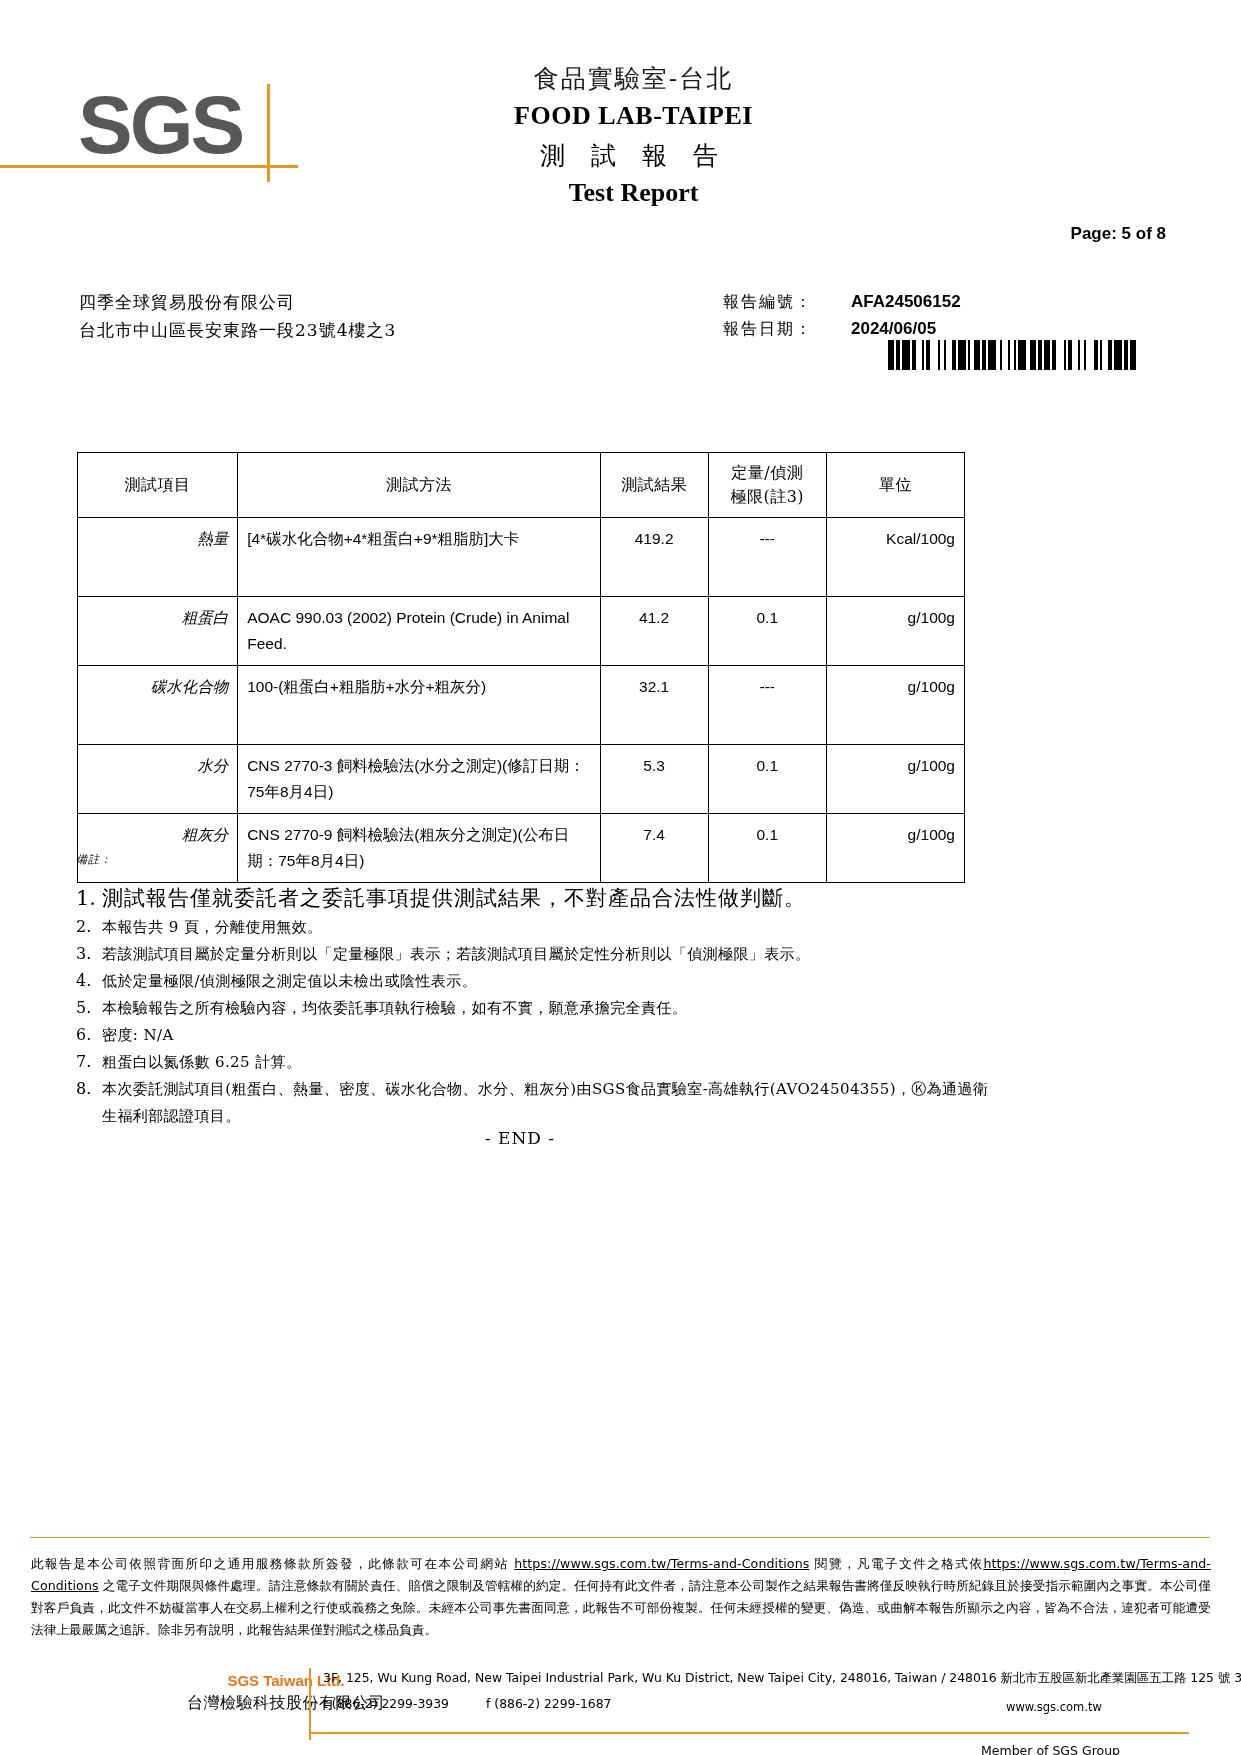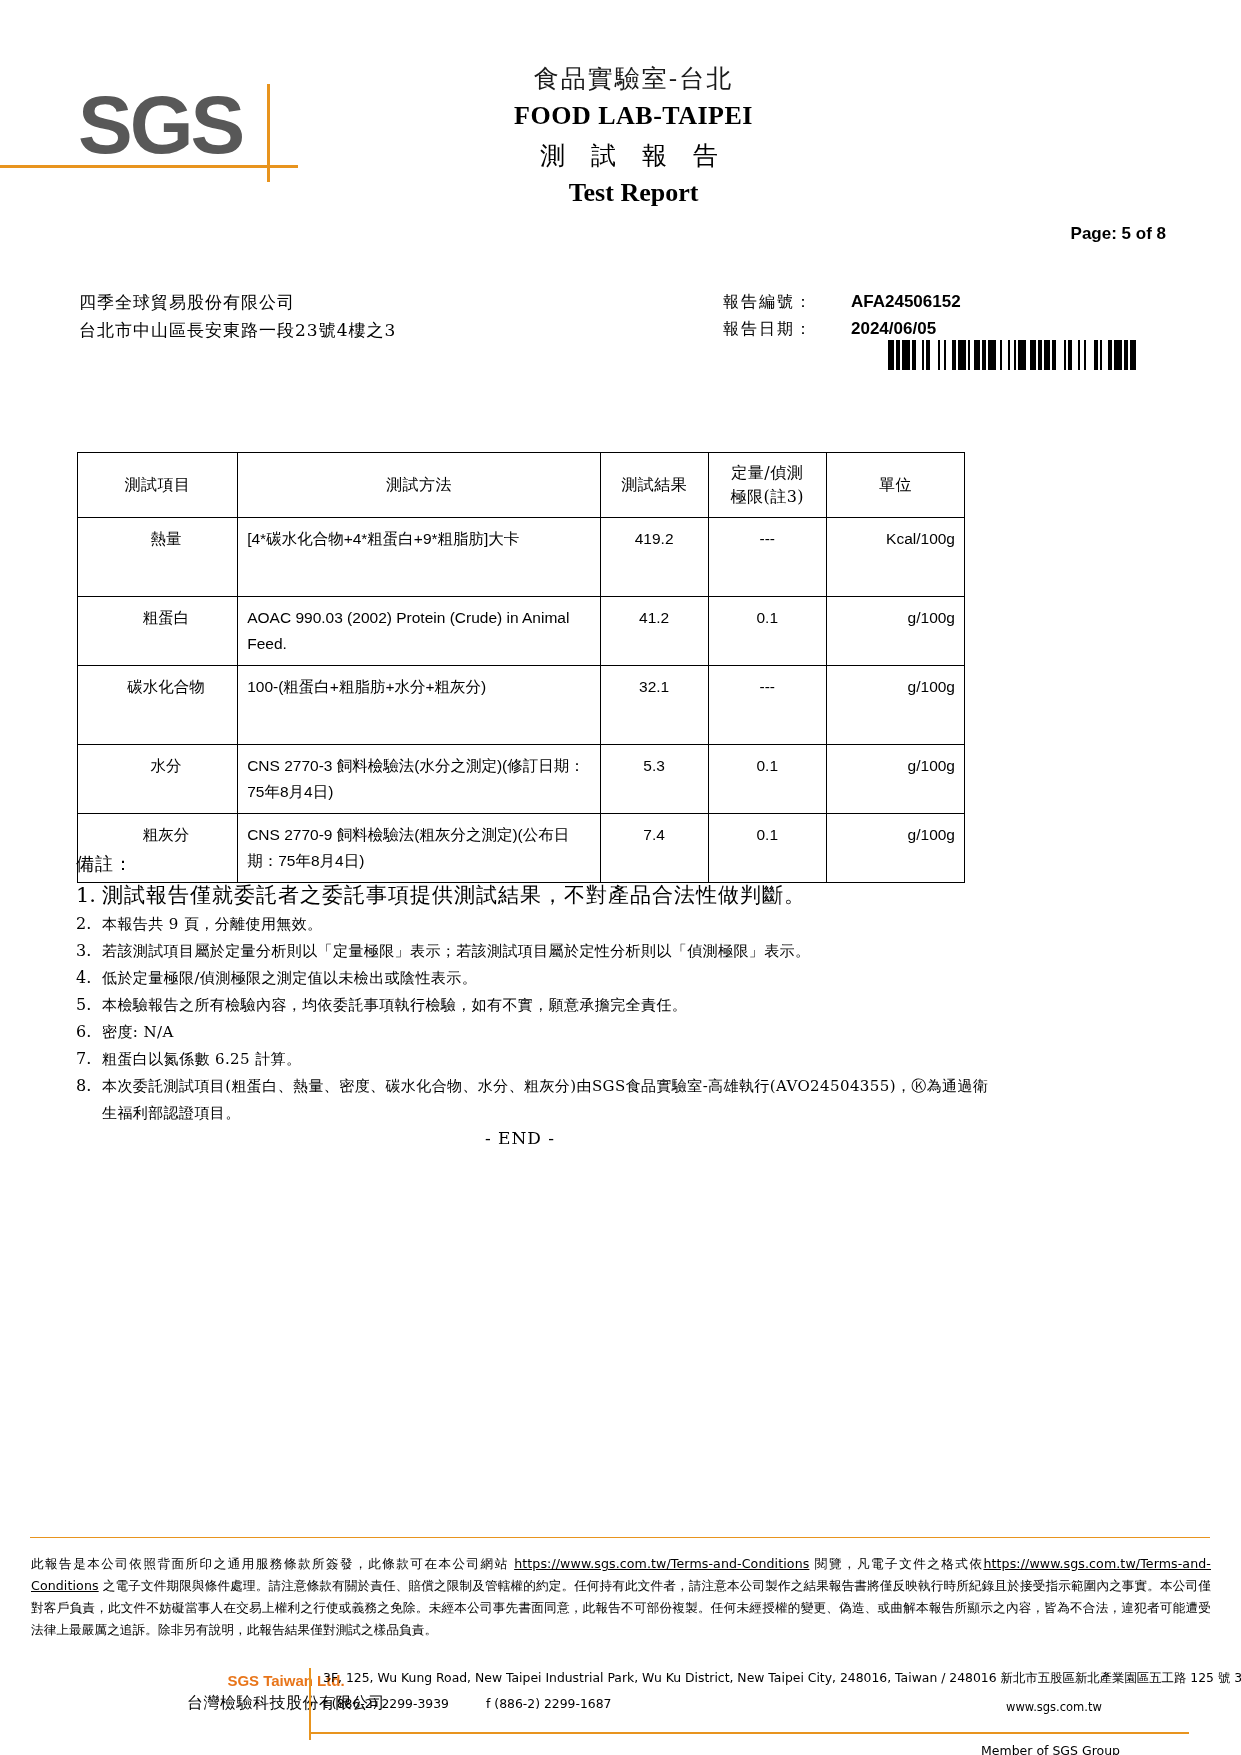--- a/index.html
+++ b/index.html
@@ -183,40 +183,41 @@
     line-height: 24px;
     height: 44px;
     letter-spacing: 0.5px;
   }
   .c-item   { width: 160px; }
   .c-method { width: 362px; }
   .c-result { width: 108px; }
   .c-limit  { width: 118px; }
   .c-unit   { width: 138px; }
 
-  .tbl tbody td.item   { text-align: center;  padding-left: 26px; }
+  .tbl tbody td.item   { text-align: right;  padding-left: 26px; font-style: italic; }
   .tbl tbody td.method { text-align: left; }
   .tbl tbody td.result { text-align: center; }
   .tbl tbody td.limit  { text-align: center; }
   .tbl tbody td.unit   { text-align: right; }
   .row-tall td { height: 62px; }
   .row-short td { height: 44px; }
 
   
   .remarks {
     position: absolute;
     left: 76px;
     top: 852px;
     width: 1090px;
     font-family: "DejaVu Serif", "Liberation Serif", serif;
   }
   .remarks-title {
-    font-size: 18px;
+    font-size: 11px;
     letter-spacing: 1px;
-    margin-bottom: 4px;
+    margin-bottom: 16px;
+    font-style: italic;
   }
   .rmk {
     display: flex;
     align-items: baseline;
     margin-bottom: 2px;
   }
   .rmk-num {
     width: 26px;
     flex: 0 0 26px;
     font-size: 16px;

